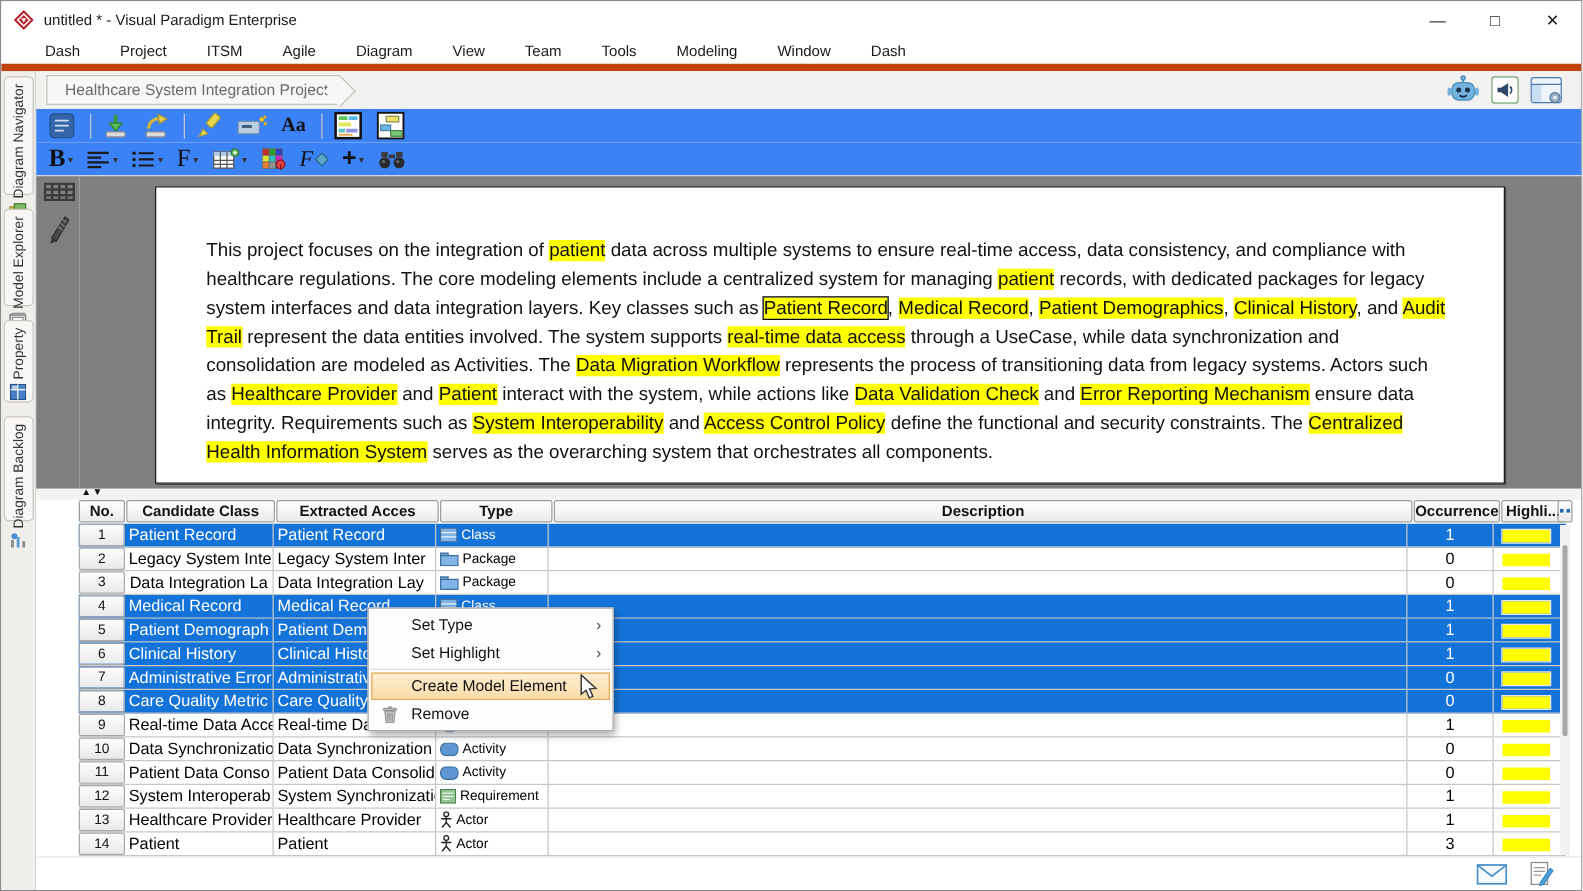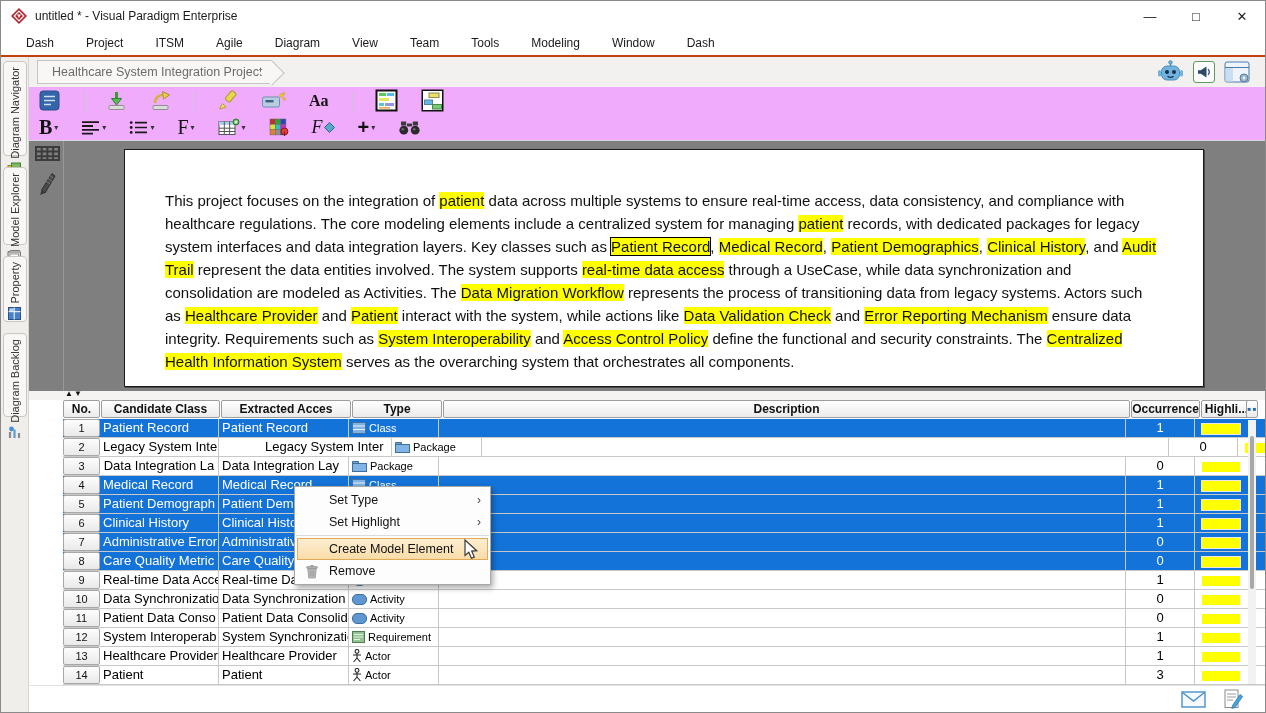--- a/index.html
+++ b/index.html
@@ -7,41 +7,41 @@
   #window { position:relative; width:1266px; height:713px; background:#ffffff; border:1px solid #8a8a8a; overflow:hidden; }
 
   
   .titlebar { height:30px; background:#ffffff; display:flex; align-items:center; padding-left:10px; }
   .titlebar .logo { width:16px; height:16px; margin-right:8px; display:flex; }
   .titlebar .title { font-size:12px; color:#1a1a1a; }
   .win-controls { margin-left:auto; display:flex; height:30px; }
   .win-btn { width:46px; height:30px; display:flex; align-items:center; justify-content:center; font-size:13px; color:#222; cursor:default; }
 
   
-  .menubar { height:26px; background:#ffffff; display:flex; align-items:center; padding-left:14px; border-bottom:2px solid #c2410c; }
+  .menubar { height:26px; background:#ffffff; display:flex; align-items:center; padding-left:24px; border-bottom:6px solid #c2410c; }
   .menu-item { font-size:12px; color:#1a1a1a; padding:4px 11px; margin-right:10px; }
 
   
   .body-wrap { position:absolute; left:0; top:56px; right:0; bottom:0; }
   .side-strip { position:absolute; left:0; top:0; width:28px; bottom:0; background:#f0eeeb; border-right:1px solid #d8d6d2; display:flex; flex-direction:column; align-items:center; padding-top:4px; }
   .side-tab { position:relative; width:24px; background:#f8f7f5; border:1px solid #c9c6c2; border-radius:4px; margin-bottom:11px; display:flex; flex-direction:column; align-items:center; }
   .side-label { writing-mode:vertical-rl; transform:rotate(180deg); font-size:11px; color:#333; margin-top:5px; white-space:nowrap; }
   .side-icon { margin:3px 0 4px 0; display:flex; }
 
   .main { position:absolute; left:28px; top:0; right:0; bottom:0; display:flex; flex-direction:column; }
 
   
   .crumb-row { height:30px; background:#f2f1ef; display:flex; align-items:center; position:relative; }
   .breadcrumb { position:relative; margin-left:8px; height:24px; line-height:23px; background:#f8f7f5; border:1px solid #c6c4c0; border-right:none; padding:0 6px 0 14px; font-size:12.5px; color:#6b6b6b; min-width:235px; }
   .breadcrumb::after { content:""; position:absolute; right:-9px; top:2.6px; width:17px; height:17px; background:#f8f7f5; border-top:1px solid #c6c4c0; border-right:1px solid #c6c4c0; transform:rotate(45deg); }
   .crumb-icons { margin-left:auto; display:flex; align-items:center; gap:9px; padding-right:14px; }
   .crumb-btn { display:flex; align-items:center; justify-content:center; }
 
   
-  .toolbar { background:#f0abfc; display:flex; align-items:center; padding-left:6px;gap:12px; }
+  .toolbar { background:#3b82f6; display:flex; align-items:center; padding-left:6px; }
   .toolbar.r1 { height:27px; }
   .toolbar.r2 { height:27px; border-bottom:1px solid #d4d8de; }
   .tbtn { display:flex; align-items:center; padding:2px 4px; margin-right:3px; border-radius:2px; }
   .tsep { width:1px; height:20px; background:#c2c6cc; margin:0 5px; }
   .caret { font-size:8px; color:#333; margin-left:2px; }
   .tlabel { font-size:14px; color:#111; }
   .tbtn[data-name="bold-icon"] .tlabel { font-family:"Liberation Serif", serif; font-size:20px; font-weight:bold; }
   .tbtn[data-name="font-icon"] .tlabel { font-family:"Liberation Serif", serif; font-size:20px; }
   .tbtn[data-name="model-font-icon"] .tlabel { font-family:"Liberation Serif", serif; font-size:18px; font-style:italic; }
   .tbtn[data-name="add-icon"] .tlabel { font-size:20px; font-weight:bold; }
@@ -433,21 +433,21 @@
                 </div>
                 <div class="tcell" data-name="description-cell" style="width: 687px;"></div>
                 <div class="tcell occ" data-name="occurrence-cell" style="width: 69px;">1</div>
                 <div class="tcell hlcell" data-name="highlight-cell" style="width: 51px;">
                   <div class="hl-bar" data-name="highlight-color-bar"></div>
                 </div>
               </div>
               <div class="trow" data-name="table-row">
                 <div class="tcell num" data-name="row-number" style="width: 37px;">2</div>
                 <div class="tcell" data-name="candidate-class-cell" style="width: 119px;">Legacy System Inte</div>
-                <div class="tcell" data-name="extracted-text-cell" style="width: 130px; margin-left: 43px;">Legacy System Inter</div>
+                <div class="tcell" data-name="extracted-text-cell" style="width: 130px;">Legacy System Inter</div>
                 <div class="tcell typec" data-name="type-cell" style="width: 90px;">
                   <span data-name="package-icon" style="display: flex;">
                     <svg width="15" height="12">
                       <path d="M0.5 3.5v-2h6v2" fill="#6ea3d8" stroke="#3f6f9f"></path>
                       <rect x="0.5" y="3.5" width="14" height="8" fill="#82b4e6" stroke="#3f6f9f"></rect>
                     </svg>
                   </span>
                   <span class="type-label" data-name="type-label">Package</span>
                 </div>
                 <div class="tcell" data-name="description-cell" style="width: 687px;"></div>

